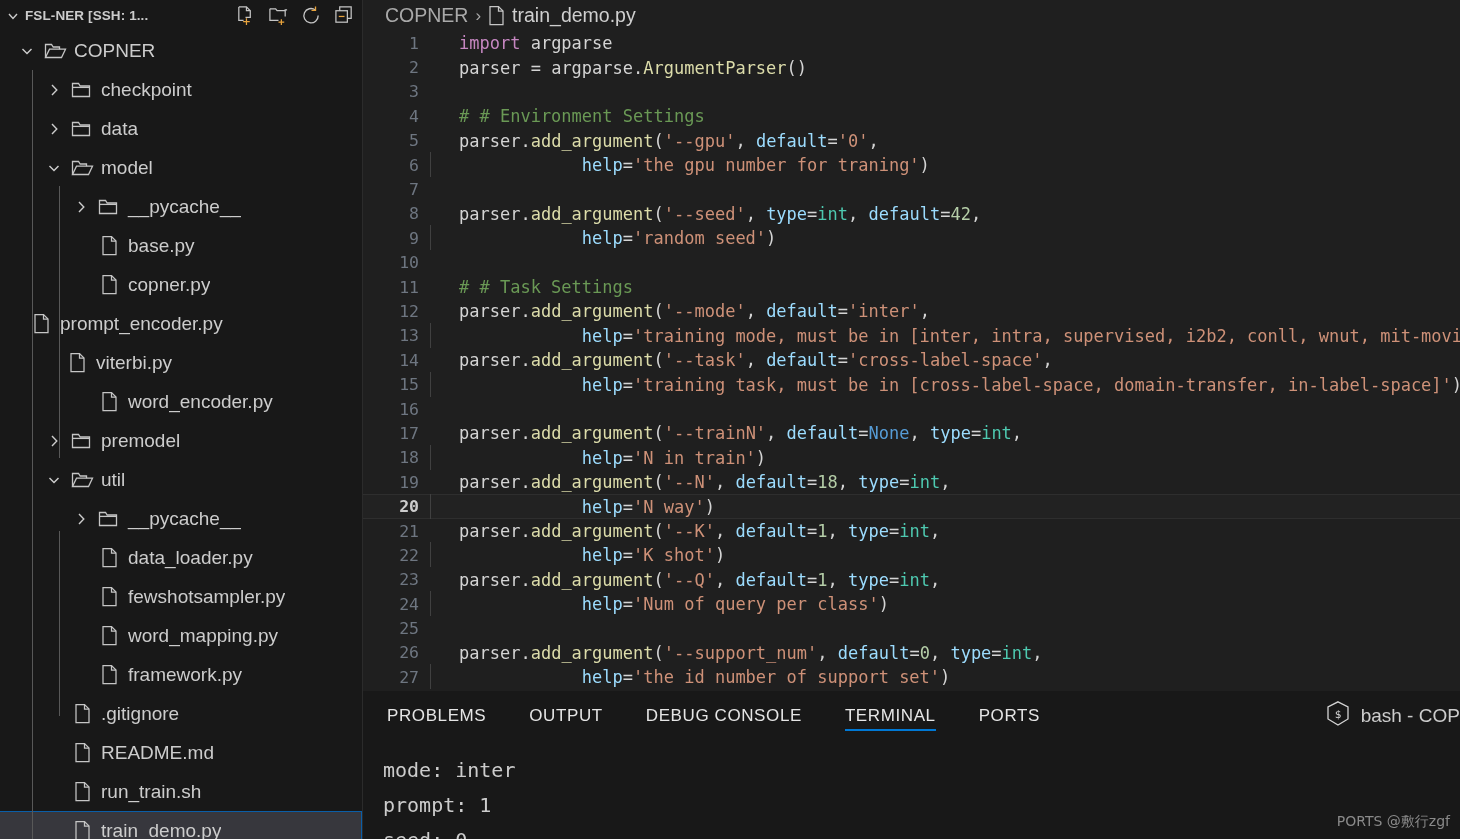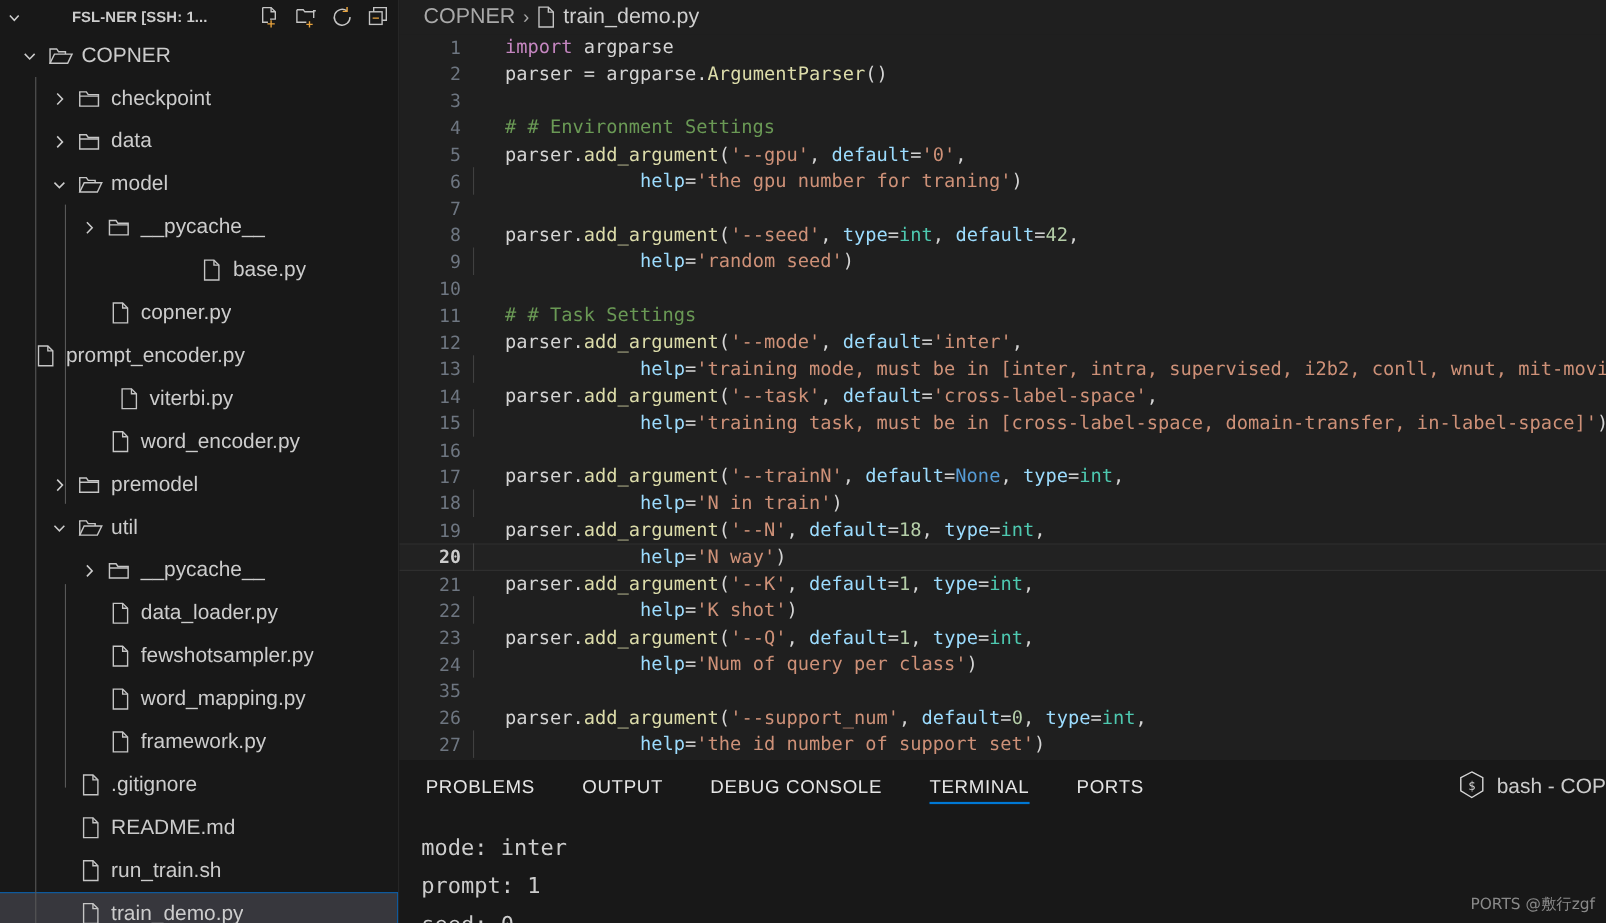--- a/index.html
+++ b/index.html
@@ -18,21 +18,20 @@
     border-right: 1px solid #2b2b2b;
     position: relative;
     overflow: hidden;
     flex: none;
   }
   .explorer-header {
     height: 31px;
     display: flex; align-items: center;
     padding-left: 4px; padding-right: 6px;
     gap: 4px;
-    text-align: center;
   }
   .twisty {
     width: 17px; height: 17px; flex: none;
     display: flex; align-items: center; justify-content: center;
     color: #cccccc;
   }
   .twisty svg { display: block; }
   .explorer-title {
     font-size: 13.5px; font-weight: bold; color: #cccccc;
     letter-spacing: 0.1px; white-space: nowrap;
@@ -285,21 +284,21 @@
             </svg>
           </span>
           <span class="ficon">
             <svg width="22" height="20" viewBox="0 0 22 20" fill="none" stroke="#c5c5c5" stroke-width="1.3">
               <path d="M1.5 16.5 L1.5 3.5 L7.5 3.5 L9.2 6 L18.5 6 L18.5 16.5 Z"></path>
               <path d="M1.5 7.4 L18.5 7.4"></path>
             </svg>
           </span>
           <span class="label">__pycache__</span>
         </div>
-        <div class="row" style="padding-left: 68px; justify-content: center;">
+        <div class="row" style="padding-left: 68px;">
           <span class="chev empty"></span>
           <span class="ficon">
             <svg width="17" height="21" viewBox="0 0 17 21" fill="none" stroke="#c5c5c5" stroke-width="1.25">
               <path d="M2 1.5 L10.5 1.5 L15 6 L15 19.5 L2 19.5 Z"></path>
               <path d="M10.5 1.5 L10.5 6 L15 6"></path>
             </svg>
           </span>
           <span class="label">base.py</span>
         </div>
         <div class="row" style="padding-left: 68px;">
@@ -315,21 +314,21 @@
         <div class="row" style="">
           <span class="chev empty"></span>
           <span class="ficon">
             <svg width="17" height="21" viewBox="0 0 17 21" fill="none" stroke="#c5c5c5" stroke-width="1.25">
               <path d="M2 1.5 L10.5 1.5 L15 6 L15 19.5 L2 19.5 Z"></path>
               <path d="M10.5 1.5 L10.5 6 L15 6"></path>
             </svg>
           </span>
           <span class="label">prompt_encoder.py</span>
         </div>
-        <div class="row" style="padding-left: 76px;">
+        <div class="row" style="padding-left: 36px;">
           <span class="chev empty"></span>
           <span class="ficon">
             <svg width="17" height="21" viewBox="0 0 17 21" fill="none" stroke="#c5c5c5" stroke-width="1.25">
               <path d="M2 1.5 L10.5 1.5 L15 6 L15 19.5 L2 19.5 Z"></path>
               <path d="M10.5 1.5 L10.5 6 L15 6"></path>
             </svg>
           </span>
           <span class="label">viterbi.py</span>
         </div>
         <div class="row" style="padding-left: 68px;">
@@ -502,21 +501,21 @@
         <div class="code-line"><span class="ln">15</span><span class="code-content"><span class="ig"></span><span class="op">            </span><span class="var">help</span><span class="op">=</span><span class="str">'training task, must be in [cross-label-space, domain-transfer, in-label-space]'</span><span class="op">)</span></span></div>
         <div class="code-line"><span class="ln">16</span><span class="code-content"></span></div>
         <div class="code-line"><span class="ln">17</span><span class="code-content"><span class="pln">parser</span><span class="op">.</span><span class="fn">add_argument</span><span class="op">(</span><span class="str">'--trainN'</span><span class="op">, </span><span class="var">default</span><span class="op">=</span><span class="cns">None</span><span class="op">, </span><span class="var">type</span><span class="op">=</span><span class="type">int</span><span class="op">,</span></span></div>
         <div class="code-line"><span class="ln">18</span><span class="code-content"><span class="ig"></span><span class="op">            </span><span class="var">help</span><span class="op">=</span><span class="str">'N in train'</span><span class="op">)</span></span></div>
         <div class="code-line"><span class="ln">19</span><span class="code-content"><span class="pln">parser</span><span class="op">.</span><span class="fn">add_argument</span><span class="op">(</span><span class="str">'--N'</span><span class="op">, </span><span class="var">default</span><span class="op">=</span><span class="num">18</span><span class="op">, </span><span class="var">type</span><span class="op">=</span><span class="type">int</span><span class="op">,</span></span></div>
         <div class="code-line active"><span class="ln">20</span><span class="code-content"><span class="ig"></span><span class="op">            </span><span class="var">help</span><span class="op">=</span><span class="str">'N way'</span><span class="op">)</span></span></div>
         <div class="code-line"><span class="ln">21</span><span class="code-content"><span class="pln">parser</span><span class="op">.</span><span class="fn">add_argument</span><span class="op">(</span><span class="str">'--K'</span><span class="op">, </span><span class="var">default</span><span class="op">=</span><span class="num">1</span><span class="op">, </span><span class="var">type</span><span class="op">=</span><span class="type">int</span><span class="op">,</span></span></div>
         <div class="code-line"><span class="ln">22</span><span class="code-content"><span class="ig"></span><span class="op">            </span><span class="var">help</span><span class="op">=</span><span class="str">'K shot'</span><span class="op">)</span></span></div>
         <div class="code-line"><span class="ln">23</span><span class="code-content"><span class="pln">parser</span><span class="op">.</span><span class="fn">add_argument</span><span class="op">(</span><span class="str">'--Q'</span><span class="op">, </span><span class="var">default</span><span class="op">=</span><span class="num">1</span><span class="op">, </span><span class="var">type</span><span class="op">=</span><span class="type">int</span><span class="op">,</span></span></div>
         <div class="code-line"><span class="ln">24</span><span class="code-content"><span class="ig"></span><span class="op">            </span><span class="var">help</span><span class="op">=</span><span class="str">'Num of query per class'</span><span class="op">)</span></span></div>
-        <div class="code-line"><span class="ln">35</span><span class="code-content"></span></div>
+        <div class="code-line"><span class="ln">25</span><span class="code-content"></span></div>
         <div class="code-line"><span class="ln">26</span><span class="code-content"><span class="pln">parser</span><span class="op">.</span><span class="fn">add_argument</span><span class="op">(</span><span class="str">'--support_num'</span><span class="op">, </span><span class="var">default</span><span class="op">=</span><span class="num">0</span><span class="op">, </span><span class="var">type</span><span class="op">=</span><span class="type">int</span><span class="op">,</span></span></div>
         <div class="code-line"><span class="ln">27</span><span class="code-content"><span class="ig"></span><span class="op">            </span><span class="var">help</span><span class="op">=</span><span class="str">'the id number of support set'</span><span class="op">)</span></span></div>
       </div>
 
     <div class="panel">
       <div class="panel-header" id="panel-header">
         <span class="ptab">PROBLEMS</span>
           <span class="ptab">OUTPUT</span>
           <span class="ptab">DEBUG CONSOLE</span>
           <span class="ptab active">TERMINAL</span>

